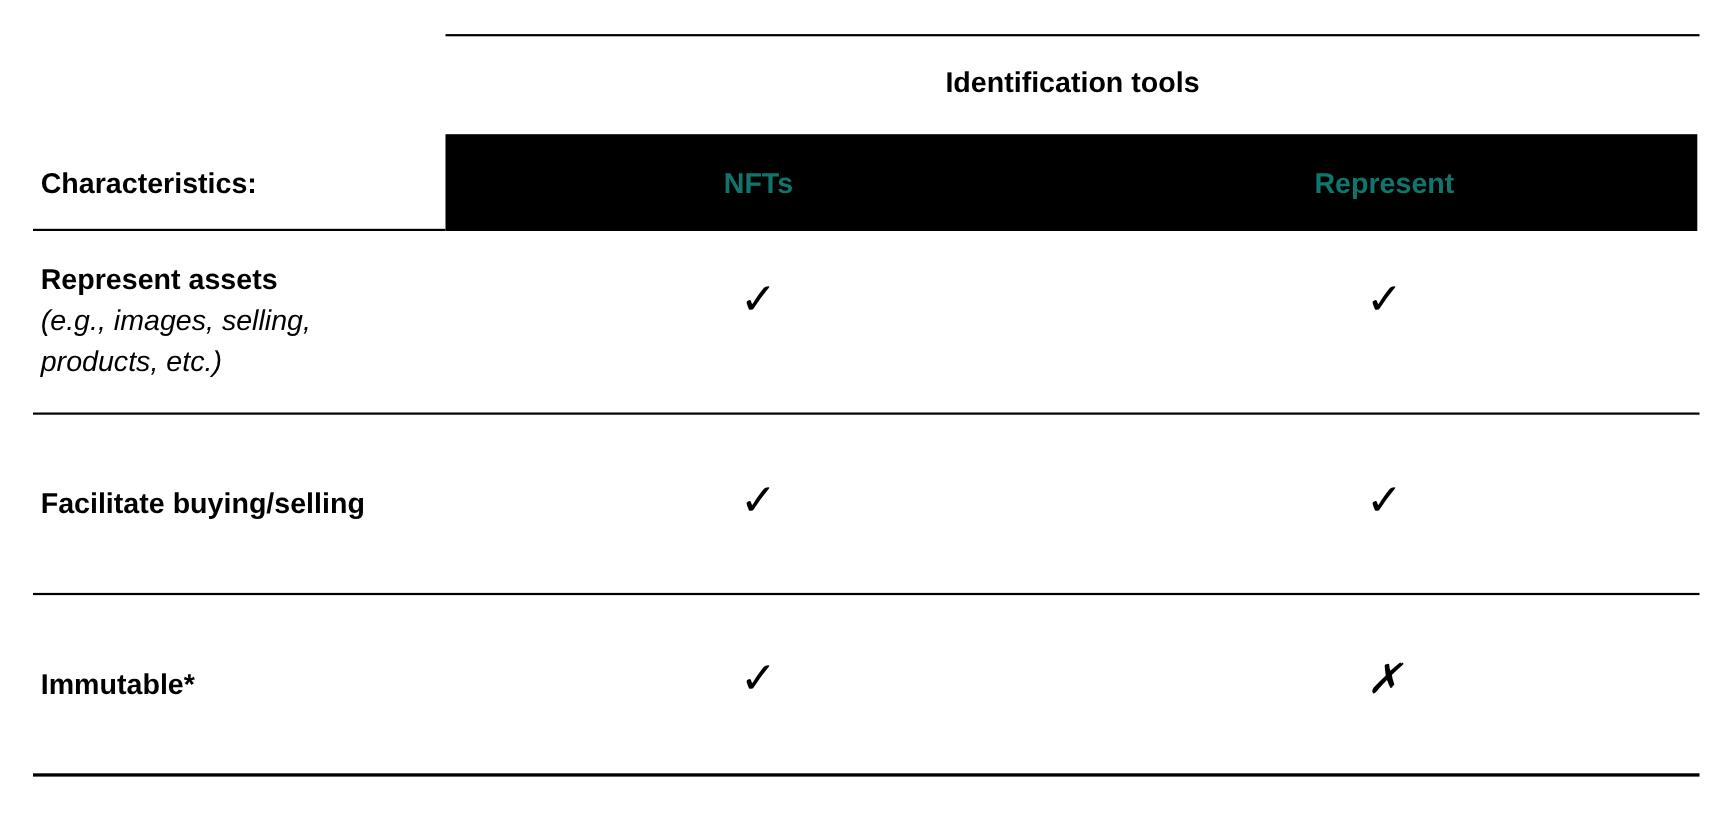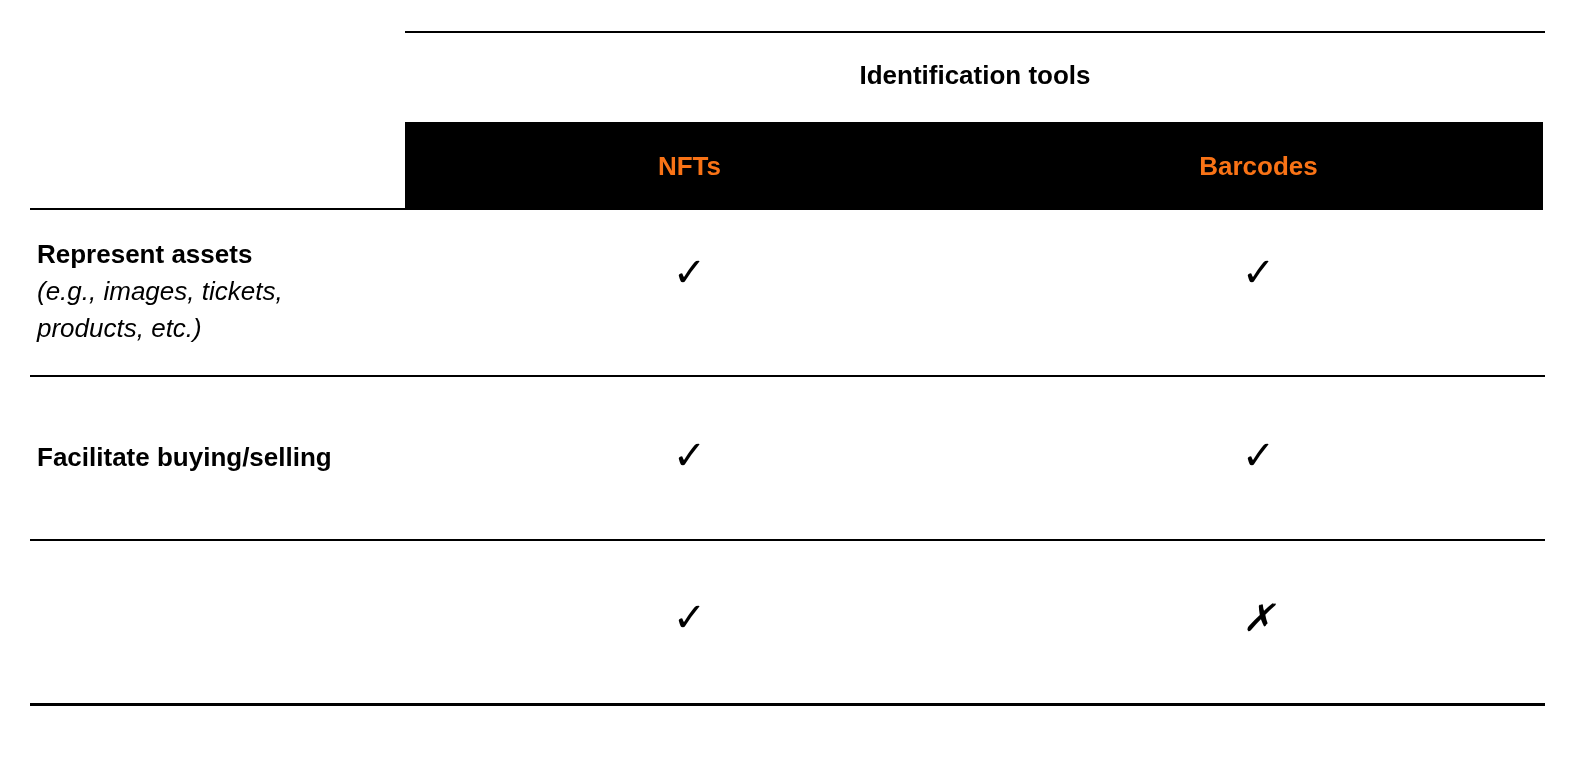--- a/index.html
+++ b/index.html
@@ -36,21 +36,21 @@
     font-size: 26px;
     font-weight: bold;
   }
   .header-bar {
     position: absolute;
     left: 405px;
     top: 122px;
     width: 1138px;
     height: 88px;
     background: #000000;
-    color: #f97316;
+    color: #0f766e;
     display: flex;
   }
   .header-cell {
     flex: 1 1 50%;
     display: flex;
     align-items: center;
     justify-content: center;
     font-size: 26px;
     font-weight: bold;
   }
@@ -117,29 +117,30 @@
 <body>
 
 <div class="page">
 
   <div class="rule top-rule"></div>
 
   <div class="group-header">Identification tools</div>
 
   <div class="header-bar">
     <div class="header-cell">NFTs</div>
-    <div class="header-cell">Barcodes</div>
+    <div class="header-cell">Represent</div>
   </div>
 
+  <div class="corner-label">Characteristics:</div>
   <div class="rule corner-underline"></div>
 
   <div class="row row-1">
     <div class="row-label">
       <span>Represent assets</span>
-      <span class="row-label-note">(e.g., images, tickets, products, etc.)</span>
+      <span class="row-label-note">(e.g., images, selling, products, etc.)</span>
     </div>
     <div class="mark-cell mark-nfts">
       <span>✓</span>
     </div>
     <div class="mark-cell mark-barcodes">
       <span>✓</span>
     </div>
   </div>
 
   <div class="rule sep-1"></div>
@@ -152,20 +153,23 @@
       <span>✓</span>
     </div>
     <div class="mark-cell mark-barcodes">
       <span>✓</span>
     </div>
   </div>
 
   <div class="rule sep-2"></div>
 
   <div class="row row-3">
+    <div class="row-label">
+      <span>Immutable*</span>
+    </div>
     <div class="mark-cell mark-nfts">
       <span>✓</span>
     </div>
     <div class="mark-cell mark-barcodes">
       <span class="cross">✗</span>
     </div>
   </div>
 
   <div class="rule bottom-rule"></div>
 

